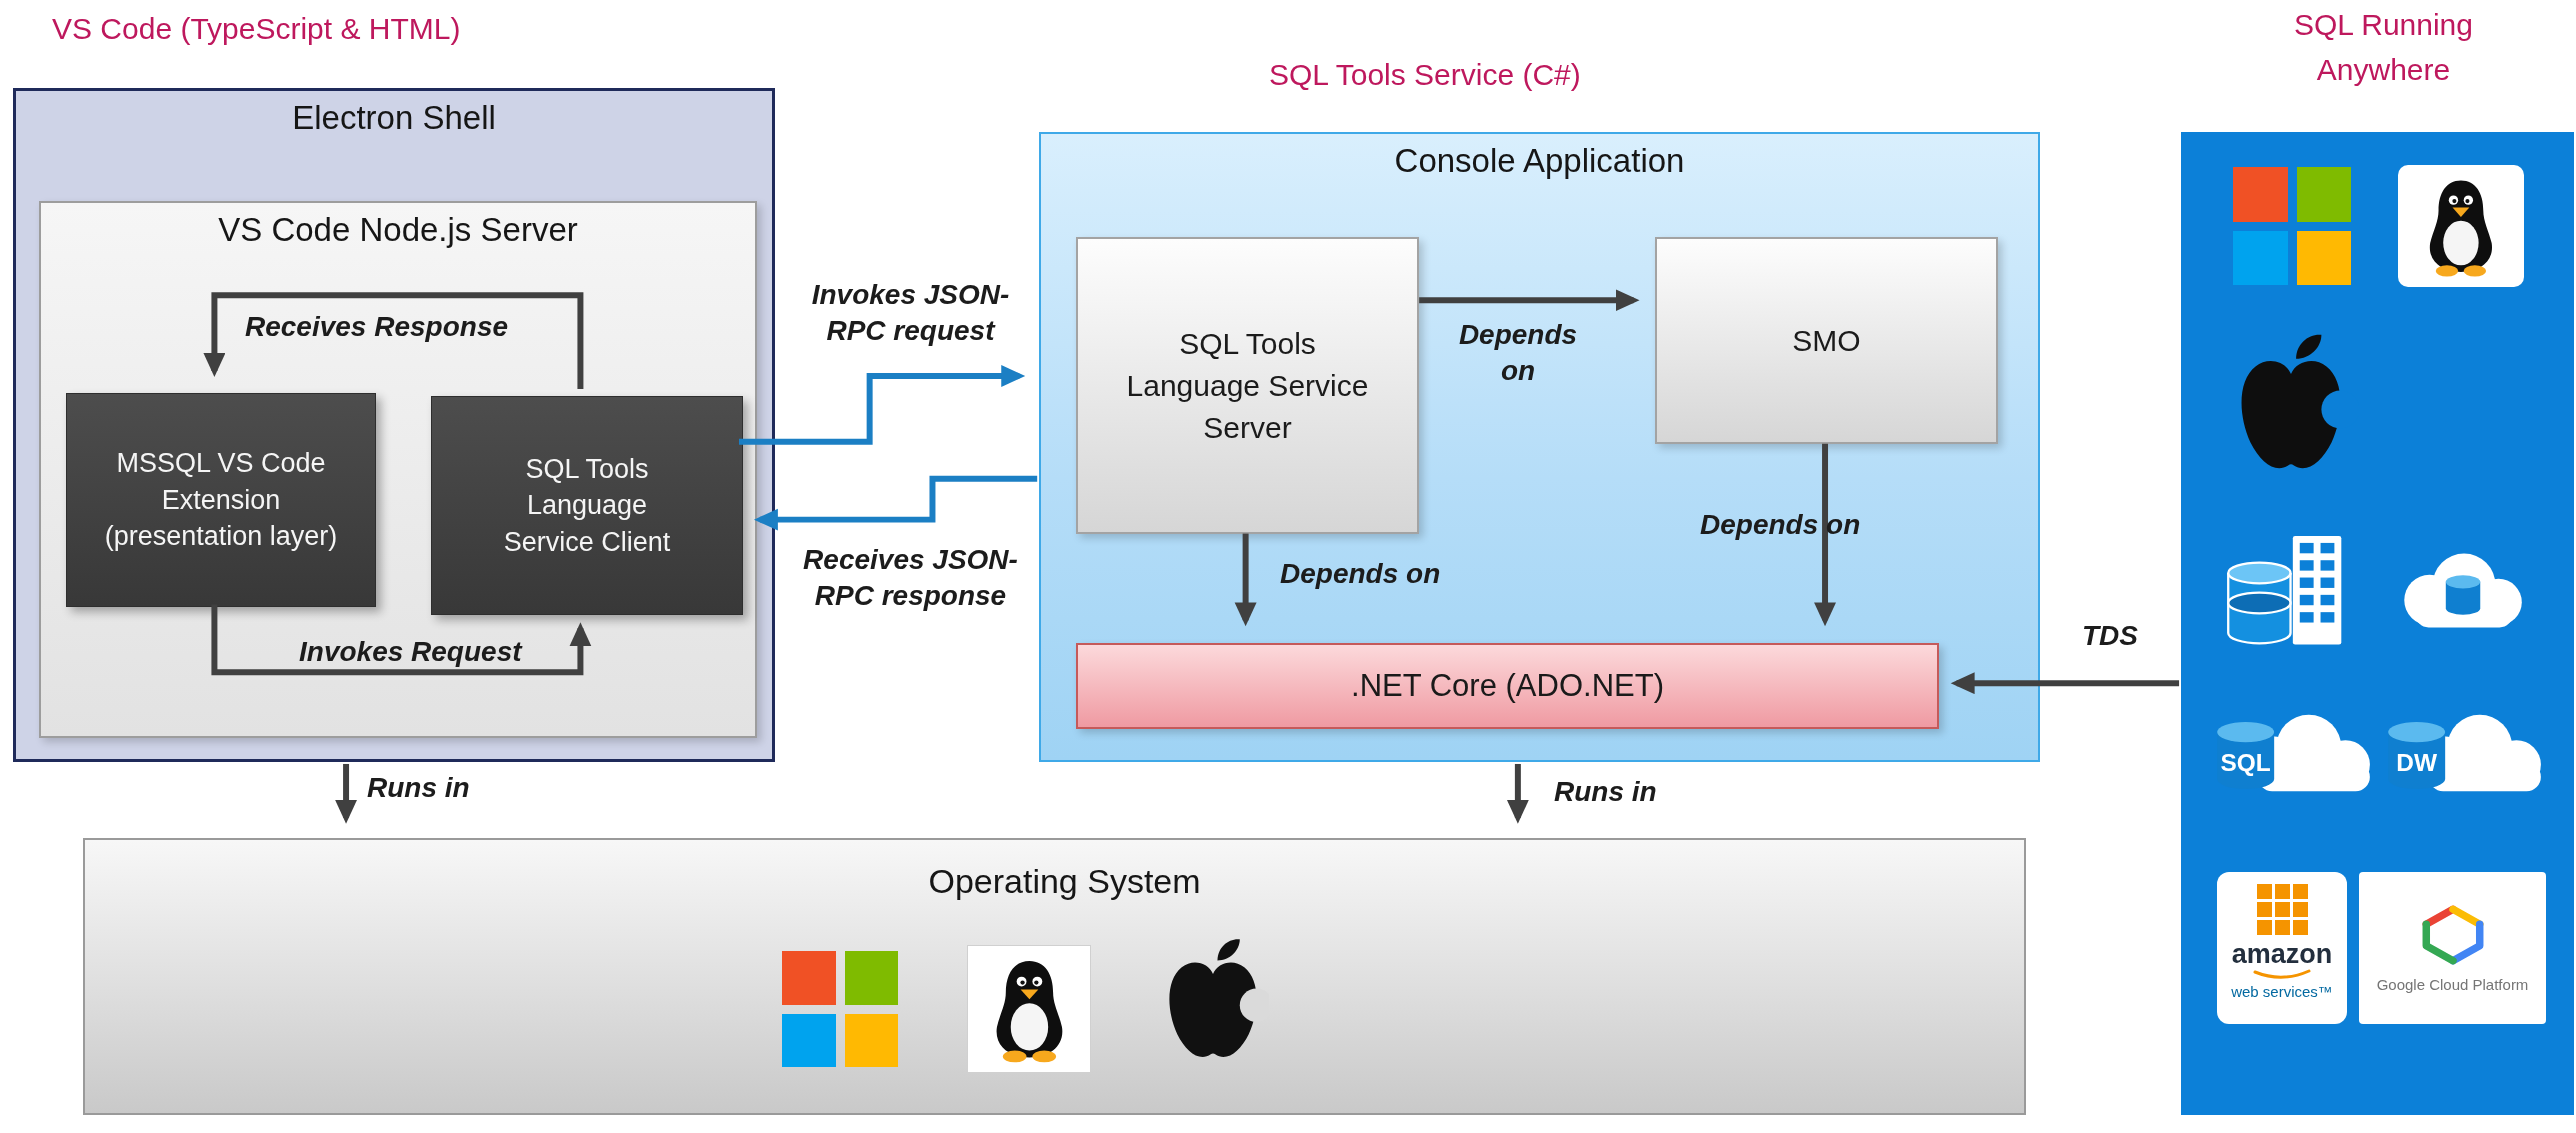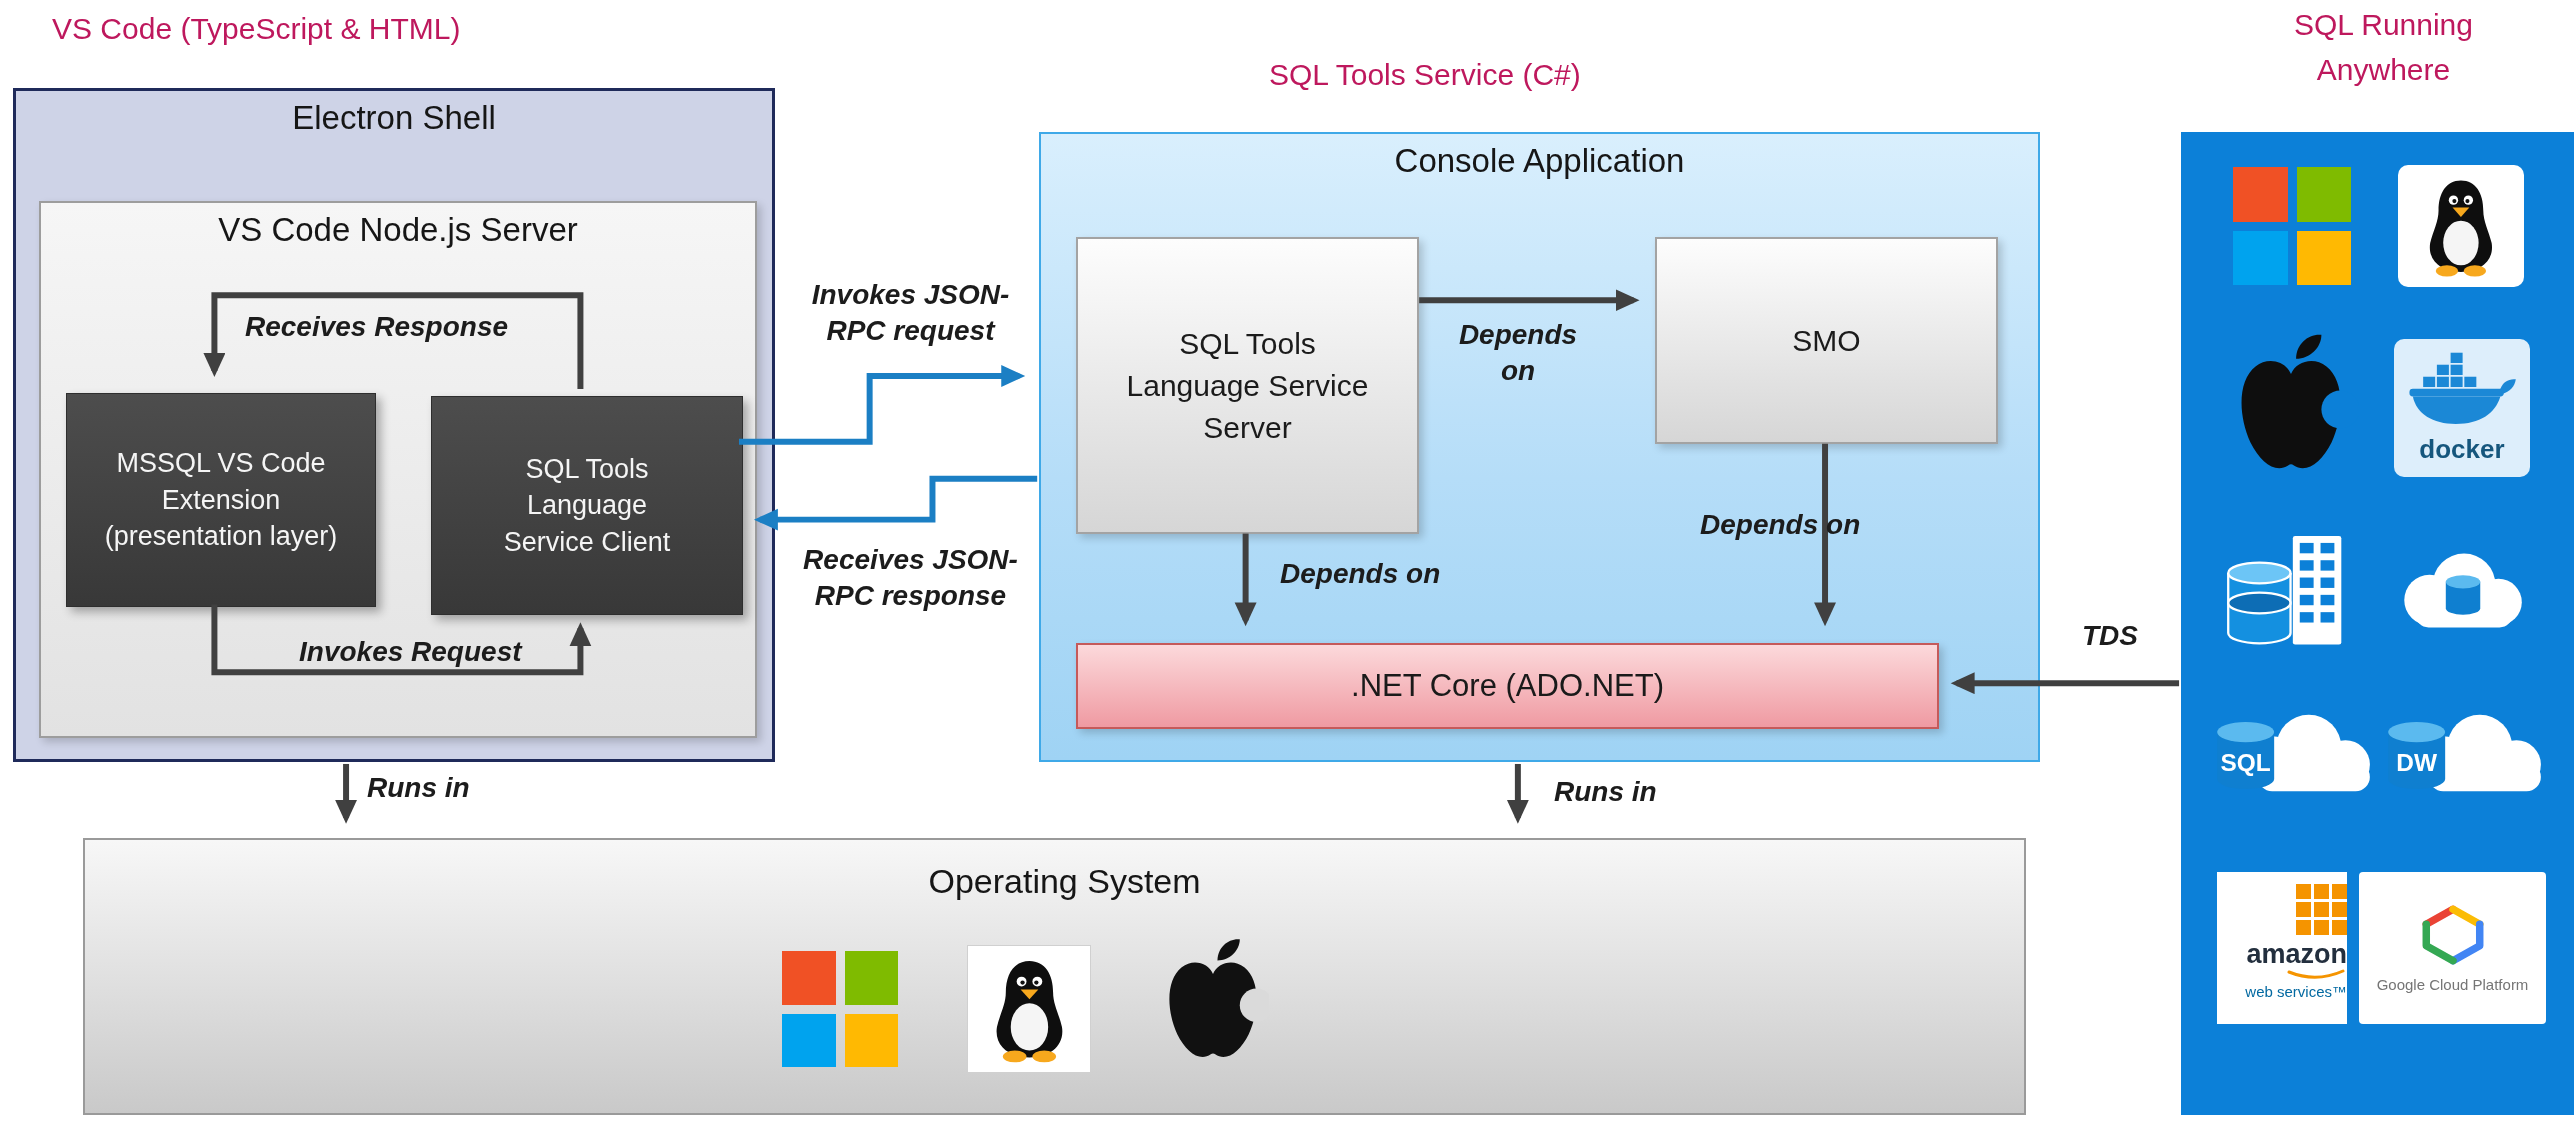--- a/index.html
+++ b/index.html
@@ -179,37 +179,20 @@
     </div>
 
     <div class="p-icon" style="left:42px; top:199px; width:136px; height:152px; --bite:#0c80d8;">
       <svg viewBox="0 0 100 120" class="svg-fit">
         <path d="M54 22 C54 10 64 2 74 3 C74 13 65 22 54 22 Z" fill="#0e0e0e"></path>
         <path d="M50 34 C46 24 32 20 22 28 C8 39 8 66 18 88 C26 104 38 113 48 106 C49 105 51 105 52 106 C62 113 74 104 82 88 C92 66 92 39 78 28 C68 20 54 24 50 34 Z" fill="#0e0e0e"></path>
         <circle cx="89" cy="62" r="15" class="bite"></circle>
       </svg>
     </div>
 
-    <div class="p-card docker-card" style="left:213px; top:207px; width:136px; height:138px;">
-      <svg viewBox="0 0 130 95" class="docker-svg">
-        <g fill="#1b88d6">
-          <rect x="20" y="30" width="14" height="12"></rect>
-            <rect x="36" y="30" width="14" height="12"></rect>
-            <rect x="52" y="30" width="14" height="12"></rect>
-            <rect x="68" y="30" width="14" height="12"></rect>
-          <rect x="36" y="16" width="14" height="12"></rect>
-            <rect x="52" y="16" width="14" height="12"></rect>
-          <rect x="52" y="2" width="14" height="12"></rect>
-          <rect x="4" y="44" width="110" height="9" rx="4"></rect>
-          <path d="M8 53 C12 73 31 85 58 85 C86 85 104 73 110 53 Z"></path>
-          <path d="M112 50 C121 48 127 41 128 33 C120 32 113 36 110 44 Z"></path>
-        </g>
-      </svg>
-      <div class="docker-label">docker</div>
-    </div>
 
     <div class="p-icon" style="left:38px; top:394px; width:150px; height:140px;">
       <svg viewBox="0 0 130 112" class="svg-fit">
         <rect x="64" y="4" width="42" height="94" rx="2" fill="#fff"></rect>
         <g fill="#0c80d8">
           <rect x="70" y="10" width="12" height="9"></rect>
             <rect x="88" y="10" width="12" height="9"></rect>
           <rect x="70" y="25" width="12" height="9"></rect>
             <rect x="88" y="25" width="12" height="9"></rect>
           <rect x="70" y="40" width="12" height="9"></rect>
@@ -259,21 +242,21 @@
           <circle cx="98" cy="45" r="32"></circle>
           <circle cx="134" cy="62" r="24"></circle>
           <rect x="48" y="60" width="110" height="28" rx="14"></rect>
         </g>
         <path d="M8 30 v46 a28 10 0 0 0 56 0 V30" fill="#0f7fd0"></path>
         <ellipse cx="36" cy="30" rx="28" ry="10" fill="#5bbaef"></ellipse>
         <text x="36" y="68" text-anchor="middle" class="cyl-text">DW</text>
       </svg>
     </div>
 
-    <div class="p-card aws-card" style="left:36px; top:740px; width:130px; height:152px; border-radius:0;align-items:flex-end;">
+    <div class="p-card aws-card" style="left:36px; top:740px; width:130px; height:152px; border-radius:12px;">
       <div class="aws-cubes">
           <i></i>
           <i></i>
           <i></i>
           <i></i>
           <i></i>
           <i></i>
           <i></i>
           <i></i>
           <i></i>

